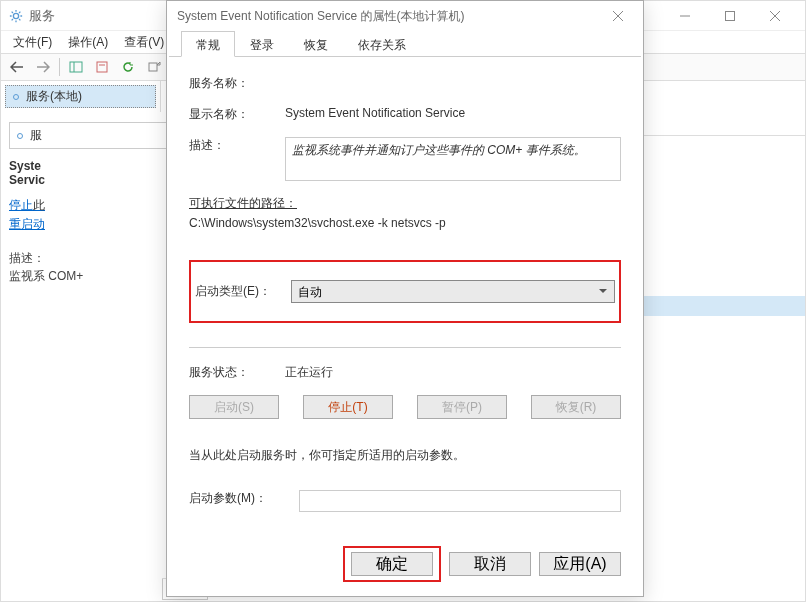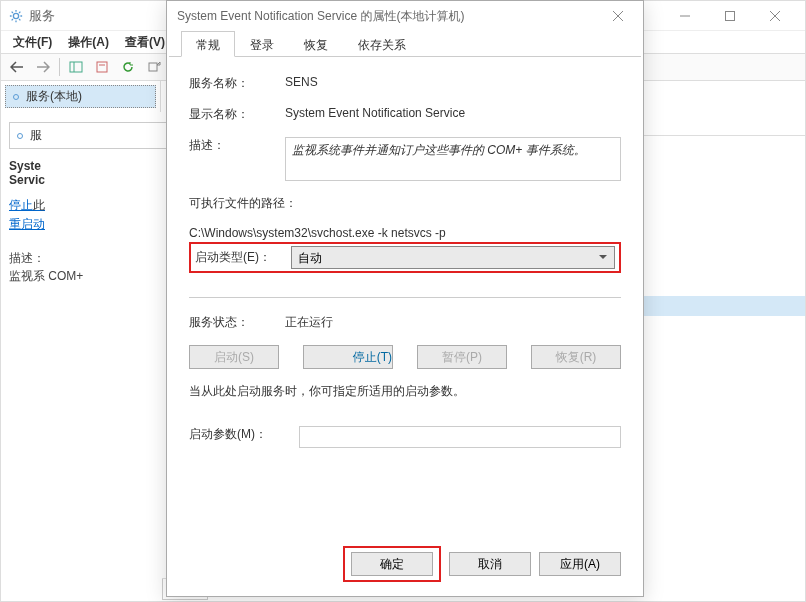--- a/index.html
+++ b/index.html
@@ -7,21 +7,21 @@
 
 
 .main-win { position: absolute; left: 0; top: 0; width: 806px; height: 602px; border: 1px solid #ddd; background: #fff; }
 .main-titlebar { height: 30px; display: flex; align-items: center; padding: 0 8px; border-bottom: 1px solid #eee; }
 .gear-icon { width: 14px; height: 14px; margin-right: 6px; color: #5a9bd5; }
 .main-title { font-size: 13px; color: #666; flex: 1; }
 .win-controls { display: flex; gap: 0; }
 .win-btn { width: 45px; height: 30px; display: flex; align-items: center; justify-content: center; color: #888; cursor: pointer; }
 
 .menubar { height: 22px; display: flex; align-items: center; padding: 0 6px; gap: 4px; font-size: 12px; color: #333; }
-.menubar span { padding: 2px 6px; cursor: pointer; font-weight: bold; }
+.menubar span { padding: 2px 6px; cursor: pointer; }
 
 .toolbar { height: 28px; border-top: 1px solid #ddd; border-bottom: 1px solid #ddd; display: flex; align-items: center; padding: 0 4px; gap: 2px; background: #fafafa; }
 .tool-btn { width: 24px; height: 22px; display: flex; align-items: center; justify-content: center; border: 1px solid transparent; cursor: pointer; color: #555; }
 .tool-sep { width: 1px; height: 18px; background: #ccc; margin: 0 2px; }
 
 .main-body { display: flex; height: calc(100% - 82px); flex-direction: column; }
 .tree-pane { width: 160px; border-right: 1px solid #ddd; padding: 4px; }
 .tree-node { display: flex; align-items: center; gap: 4px; padding: 2px 4px; background: #d4e8f7; border: 1px dotted #888; font-size: 12px; }
 
 .content-pane { flex: 1; display: flex; position: relative; }
@@ -50,38 +50,38 @@
 .dlg-close { width: 30px; height: 30px; display: flex; align-items: center; justify-content: center; cursor: pointer; color: #888; }
 .tabs { display: flex; padding: 0 12px; height: 26px; border-bottom: 1px solid #ccc; margin: 0 2px; }
 .tab { padding: 5px 14px; font-size: 12px; cursor: pointer; border: 1px solid transparent; }
 .tab.active { background: #fff; border: 1px solid #ccc; border-bottom: 1px solid #fff; margin-bottom: -1px; }
 
 .dlg-body { padding: 18px 22px; font-size: 12px; color: #333; }
 .row { display: flex; margin-bottom: 14px; align-items: flex-start; }
 .label { width: 96px; flex-shrink: 0; }
 .value { flex: 1; }
 .desc-box { flex: 1; border: 1px solid #ccc; padding: 4px 6px; height: 44px; font-size: 12px; position: relative; overflow-y: auto; font-style: italic; }
-.path-row { margin-top: 10px; margin-bottom: 14px; }
-.path-val { margin-bottom: 2px; }
+.path-row { margin-top: 10px; margin-bottom: 4px; text-decoration: underline; }
+.path-val { margin-bottom: 30px; }
 
 .red-box { border: 2px solid #e02020; padding: 2px; }
 .combo { width: 100%; height: 23px; border: 1px solid #888; background: #eaeaea; padding: 0 6px; font-size: 12px; appearance: none; position: relative; }
 .combo-wrap { position: relative; flex: 1; }
 .combo-wrap::after { content: ""; position: absolute; right: 8px; top: 9px; border: 4px solid transparent; border-top-color: #555; pointer-events: none; }
 
 .hr { border: none; border-top: 1px solid #ccc; margin: 24px 0 16px; }
 
-.btn-row { display: flex; gap: 24px; margin-bottom: 14px; }
+.btn-row { display: flex; gap: 24px; margin-bottom: 28px; }
 .btn { width: 96px; height: 24px; border: 1px solid #aaa; background: #eaeaea; font-size: 12px; cursor: pointer; color: #888; }
 .btn:disabled { color: #aaa; }
-.btn.en { color: #0369a1; text-align: right; }
+.btn.en { color: #c2410c; }
 .param-input { border: 1px solid #ccc; height: 22px; flex: 1; background: #fff; padding: 0 4px; }
 
 .dlg-buttons { position: absolute; bottom: 14px; right: 22px; display: flex; gap: 8px; align-items: center; }
-.dlg-btn { width: 82px; height: 24px; border: 1px solid #aaa; background: #eaeaea; font-size: 12px; cursor: pointer; }
+.dlg-btn { width: 82px; height: 24px; border: 1px solid #aaa; background: #eaeaea; font-size: 16px; cursor: pointer; }
 .red-wrap { border: 2px solid #e02020; padding: 4px 6px; }
 
 svg { display: block; }
 </style>
 </head>
 <body>
 
 <div class="main-win">
   <div class="main-titlebar">
     <span class="gear-icon">
@@ -315,33 +315,32 @@
   </div>
   <div class="tabs">
     <div class="tab active">常规</div>
     <div class="tab">登录</div>
     <div class="tab">恢复</div>
     <div class="tab">依存关系</div>
   </div>
   <div class="dlg-body">
     <div class="row">
       <div class="label">服务名称：</div>
-      <div class="value">SENS</div>
     </div>
     <div class="row">
       <div class="label">显示名称：</div>
       <div class="value">System Event Notification Service</div>
     </div>
     <div class="row">
       <div class="label">描述：</div>
       <div class="desc-box">监视系统事件并通知订户这些事件的 COM+ 事件系统。</div>
     </div>
     <div class="path-row">可执行文件的路径：</div>
     <div class="path-val">C:\Windows\system32\svchost.exe -k netsvcs -p</div>
-    <div class="row red-box" style="padding:2px 4px;">
+    <div class="row red-box" style="padding:18px 4px;">
       <div class="label" style="padding-top:3px;">启动类型(E)：</div>
       <div class="combo-wrap">
         <select class="combo">
           <option>自动</option>
         </select>
       </div>
     </div>
     <hr class="hr">
     <div class="row">
       <div class="label">服务状态：</div>

